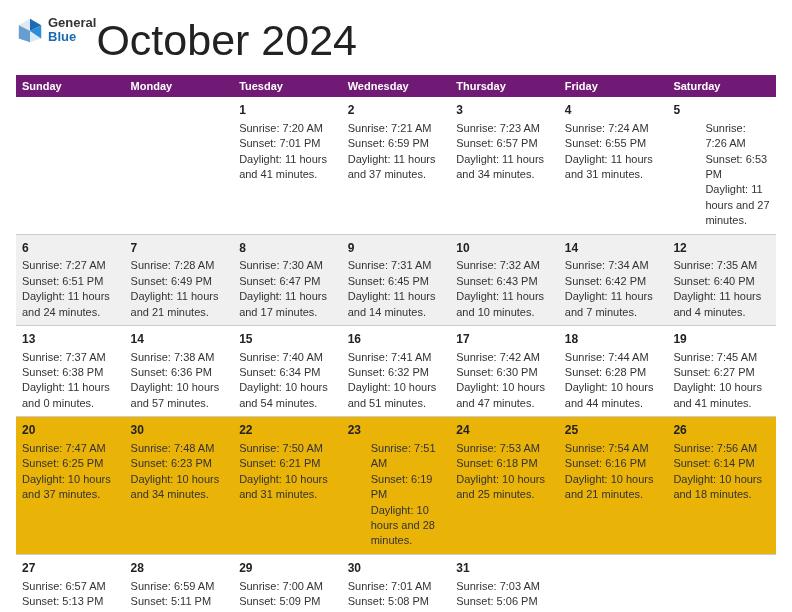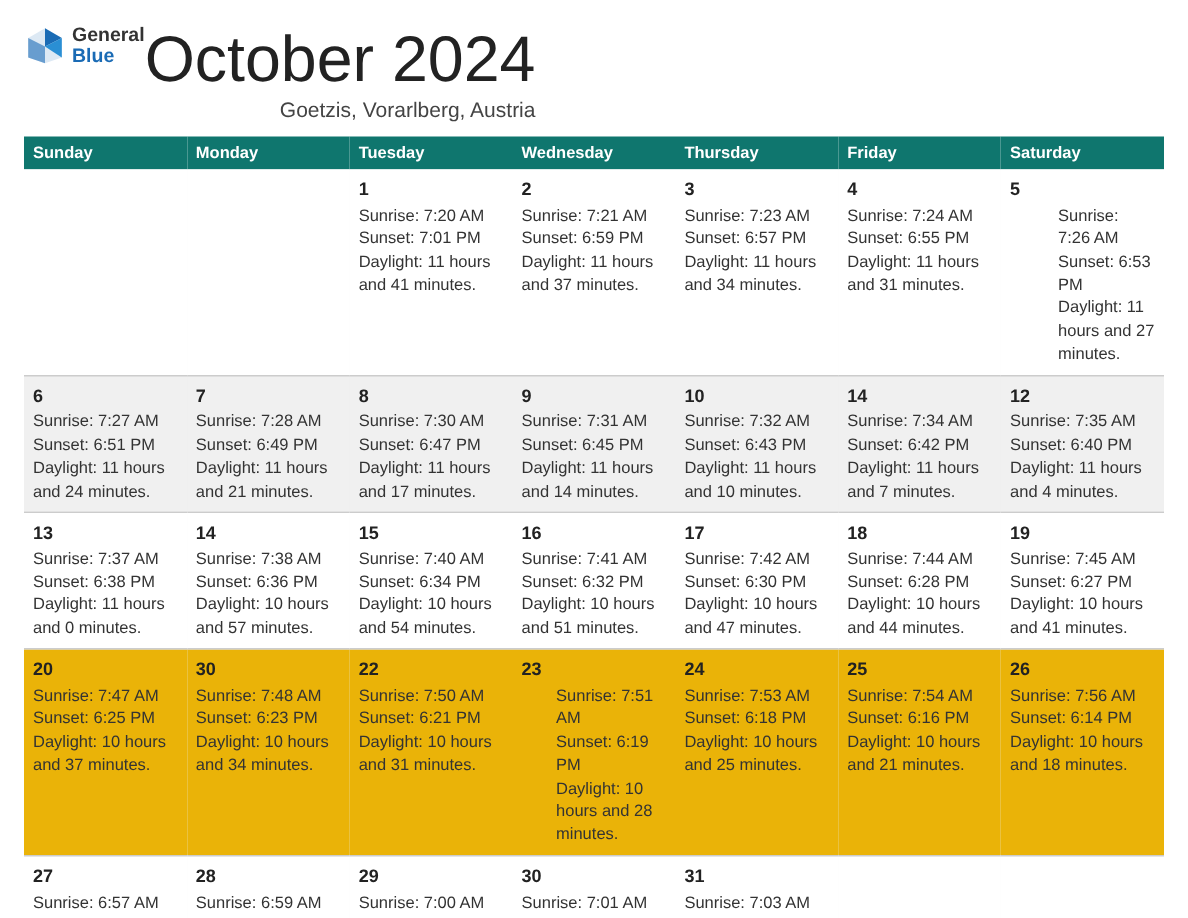--- a/index.html
+++ b/index.html
@@ -43,21 +43,21 @@
     .location-title {
       font-size: 14px;
       color: #444;
     }
     table {
       width: 100%;
       border-collapse: collapse;
       font-size: 10.5px;
     }
     thead tr th {
-      background: #0f766e;
+      background: #701a75;
       color: #fff;
       text-align: left;
       padding: 5px 6px;
       font-size: 11px;
       font-weight: bold;
     }
     tbody tr {
       border-bottom: 1px solid #ccc;
     }
     tbody tr:nth-child(odd) {
@@ -103,21 +103,20 @@
       <polygon points="15,16 27,10 27,24" fill="#2a8fd4"></polygon>
       <polygon points="15,16 15,28 3,24 3,10" fill="#1a6bb5" opacity="0.6"></polygon>
     </svg>
     <div class="logo-text">
       <span class="logo-general">General</span>
       <span class="logo-blue">Blue</span>
     </div>
   </div>
   <div class="title-area">
     <div class="month-title">October 2024</div>
-    <div class="location-title">Goetzis, Vorarlberg, Austria</div>
   </div>
 </div>
 
 <table>
   <thead>
     <tr>
     <th>Sunday</th>
         <th>Monday</th>
         <th>Tuesday</th>
         <th>Wednesday</th>

